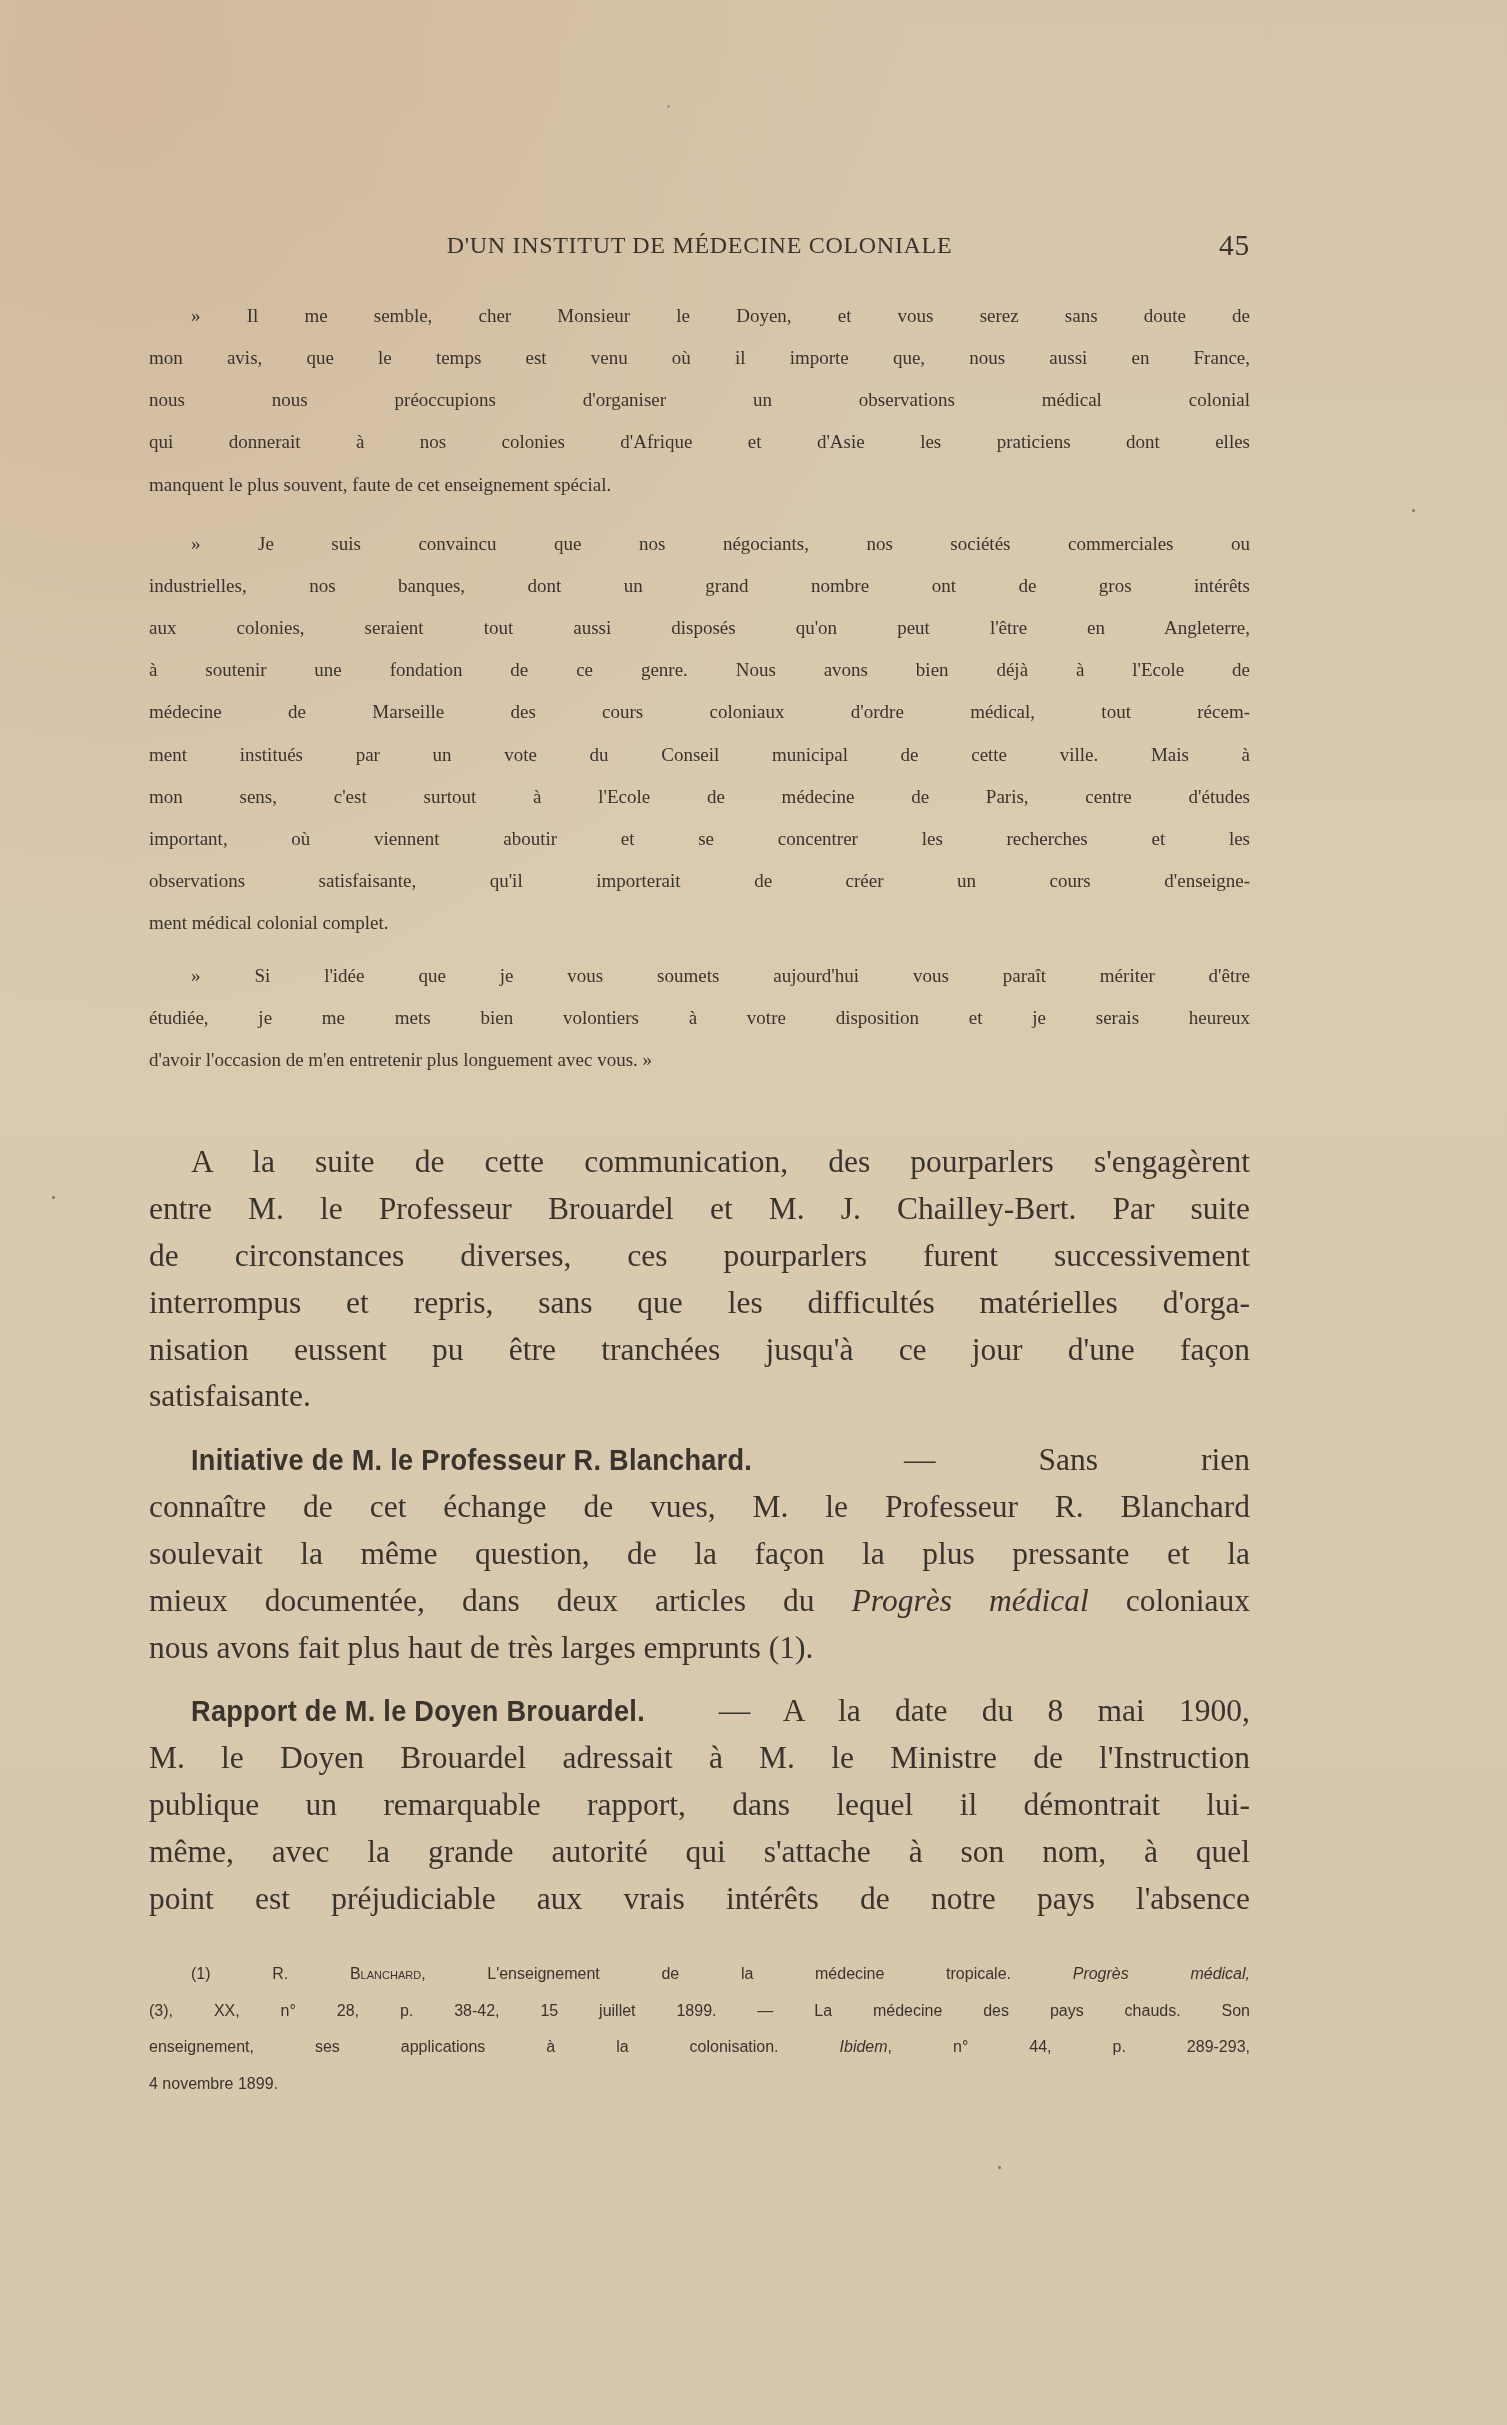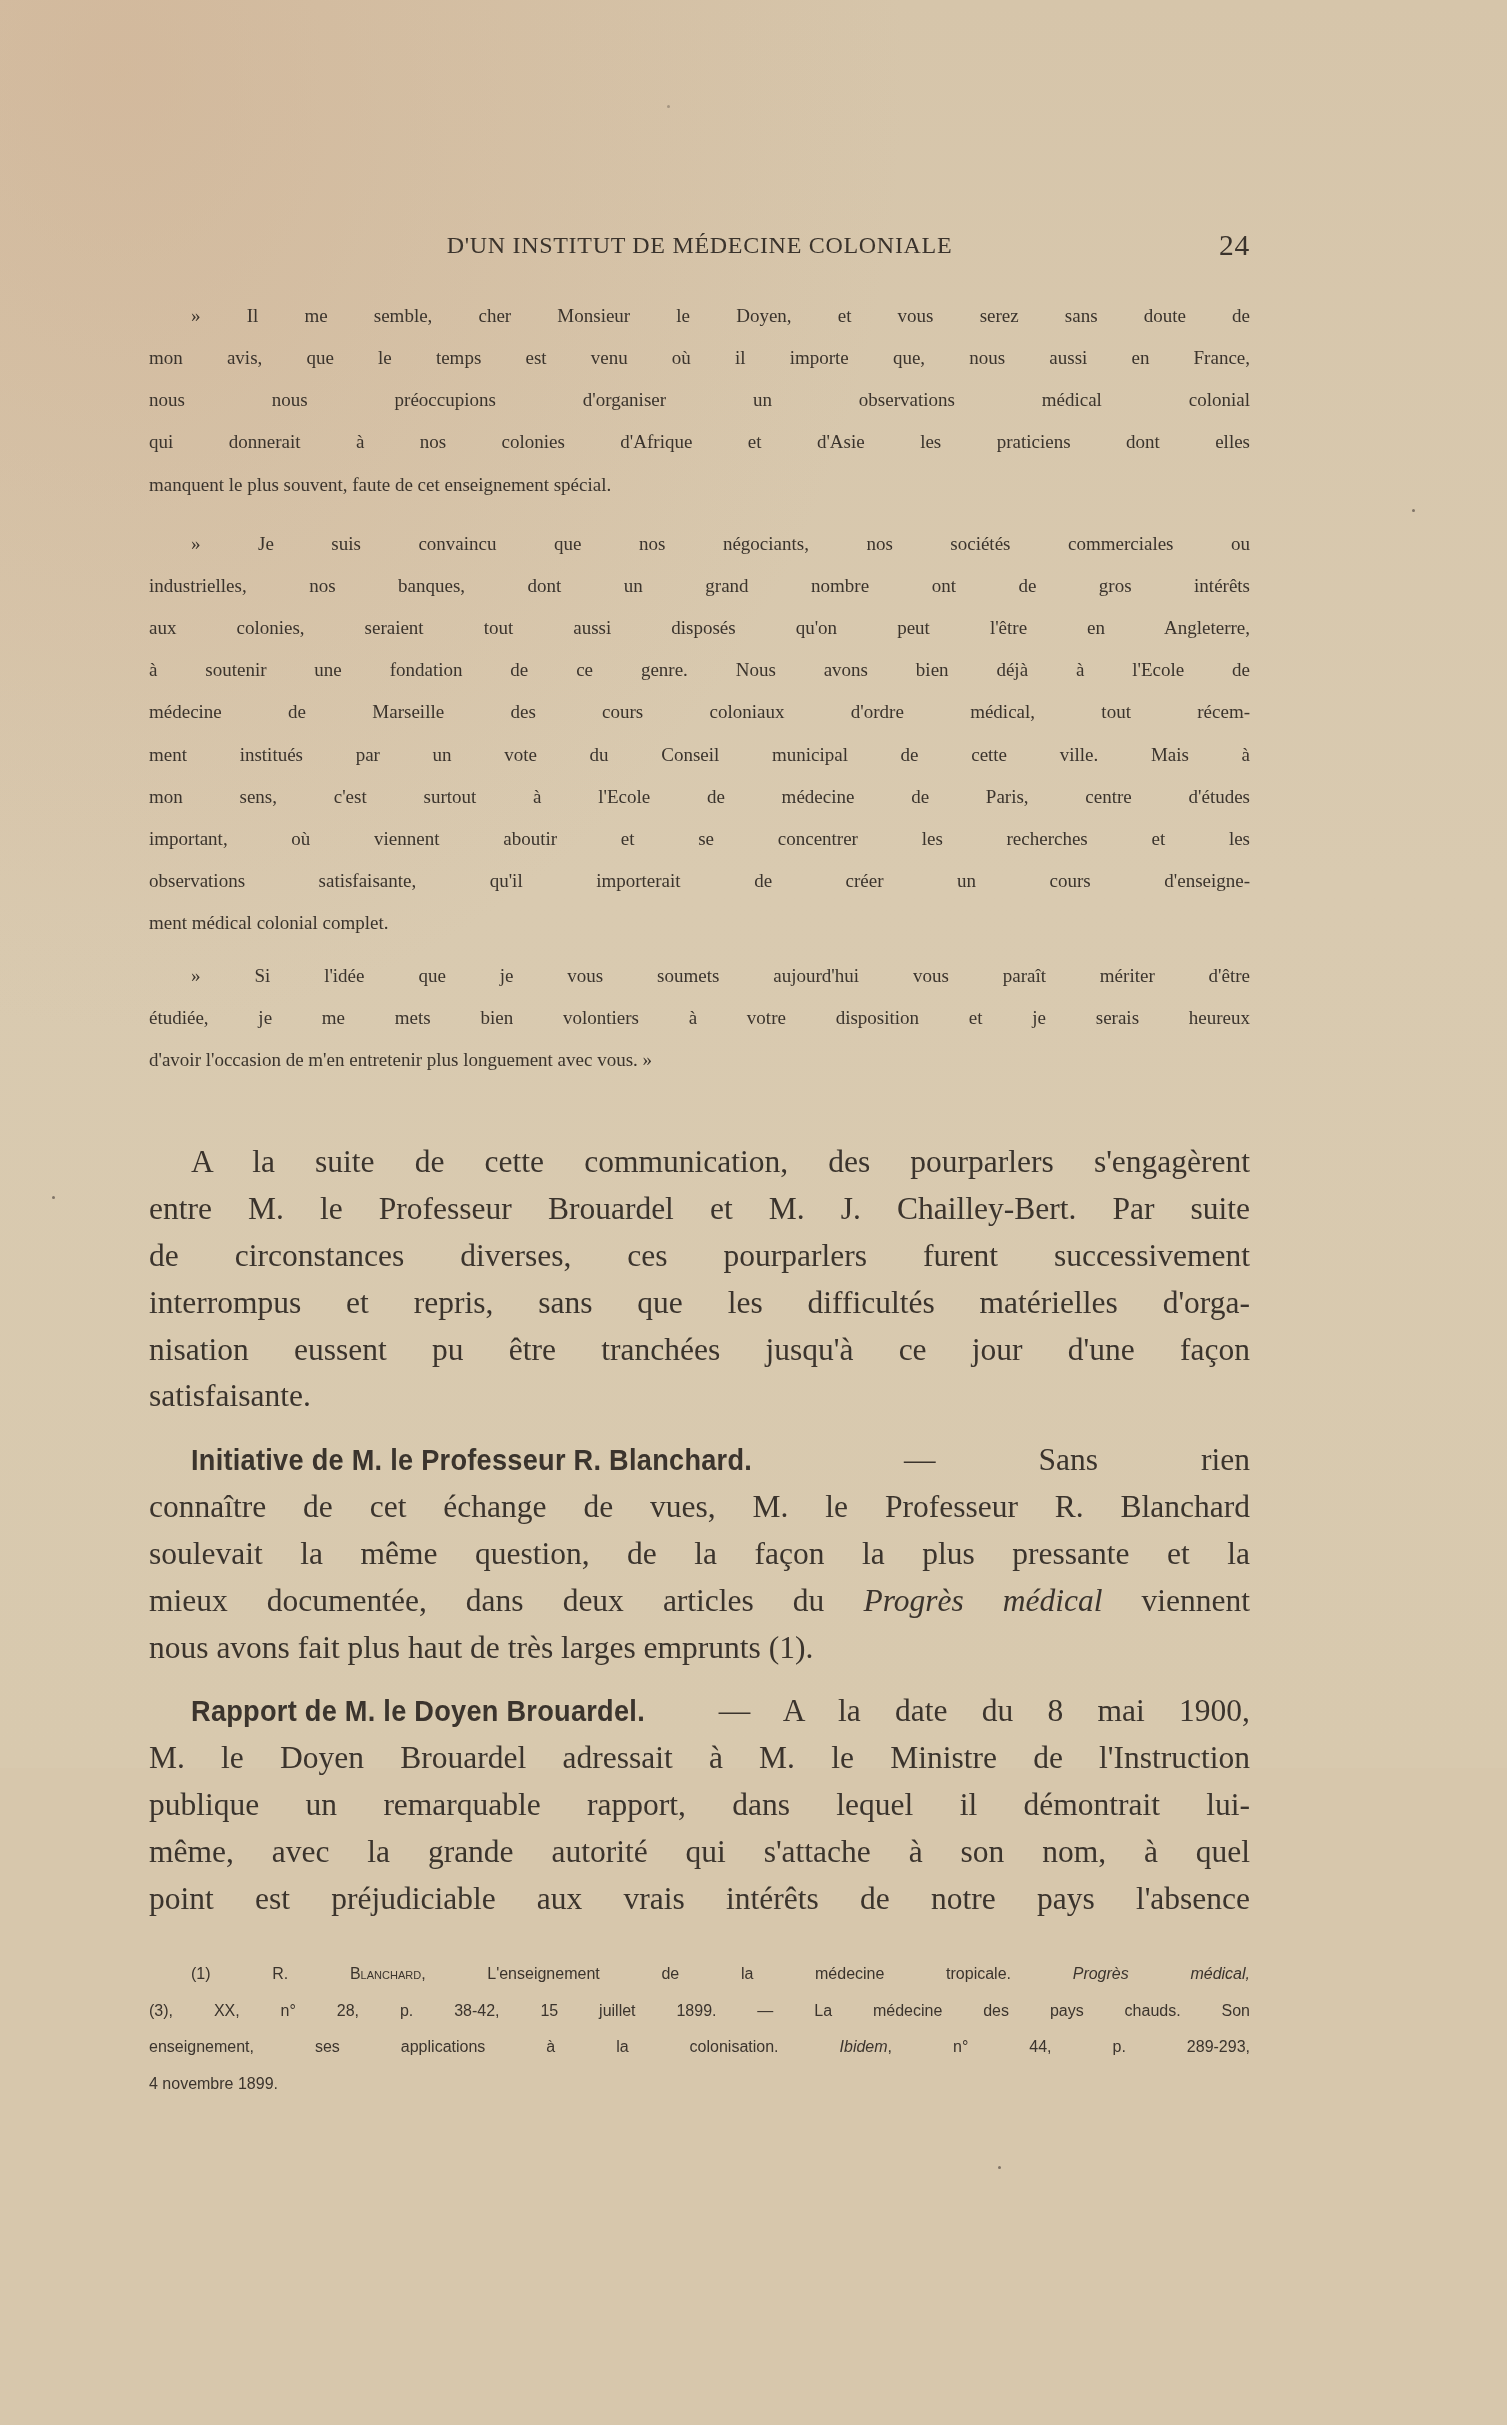--- a/index.html
+++ b/index.html
@@ -44,21 +44,21 @@
   .smallcaps { font-variant: small-caps; }
   .speck { position: absolute; width: 3.3px; height: 3.3px; border-radius: 50%; background: #5a5048; opacity: 0.7; }
 </style>
 </head>
 <body>
 
 <div class="page">
 
   <div class="header">
     <span class="running-title">D'un institut de médecine coloniale</span>
-    <span class="page-number">24</span>
+    <span class="page-number">45</span>
   </div>
 
   <div class="quote">
     <div class="line indent" style="top:295px">» Il me semble, cher Monsieur le Doyen, et vous serez sans doute de</div>
     <div class="line" style="top:337px">mon avis, que le temps est venu où il importe que, nous aussi en France,</div>
     <div class="line" style="top:379px">nous nous préoccupions d'organiser un observations médical colonial</div>
     <div class="line" style="top:421px">qui donnerait à nos colonies d'Afrique et d'Asie les praticiens dont elles</div>
     <div class="line last" style="top:464px">manquent le plus souvent, faute de cet enseignement spécial.</div>
 
     <div class="line indent" style="top:523px">» Je suis convaincu que nos négociants, nos sociétés commerciales ou</div>
@@ -84,21 +84,21 @@
     <div class="line" style="top:1263px">interrompus et repris, sans que les difficultés matérielles d'orga-</div>
     <div class="line" style="top:1310px">nisation eussent pu être tranchées jusqu'à ce jour d'une façon</div>
     <div class="line last" style="top:1356px">satisfaisante.</div>
 
     <div class="line indent" style="top:1420px">
       <span class="heading-run">Initiative de M. le Professeur R. Blanchard.</span><span> — </span> <span>Sans rien</span>
     </div>
     <div class="line" style="top:1467px">connaître de cet échange de vues, M. le Professeur R. Blanchard</div>
     <div class="line" style="top:1514px">soulevait la même question, de la façon la plus pressante et la</div>
     <div class="line" style="top:1561px">
-      <span>mieux documentée, dans deux articles du </span><em>Progrès médical</em><span> viennent</span>
+      <span>mieux documentée, dans deux articles du </span><em>Progrès médical</em><span> coloniaux</span>
     </div>
     <div class="line last" style="top:1608px">nous avons fait plus haut de très larges emprunts (1).</div>
 
     <div class="line indent" style="top:1671px">
       <span class="heading-run">Rapport de M. le Doyen Brouardel.</span><span> — </span> <span>A la date du 8 mai 1900,</span>
     </div>
     <div class="line" style="top:1718px">M. le Doyen Brouardel adressait à M. le Ministre de l'Instruction</div>
     <div class="line" style="top:1765px">publique un remarquable rapport, dans lequel il démontrait lui-</div>
     <div class="line" style="top:1812px">même, avec la grande autorité qui s'attache à son nom, à quel</div>
     <div class="line" style="top:1859px">point est préjudiciable aux vrais intérêts de notre pays l'absence</div>

